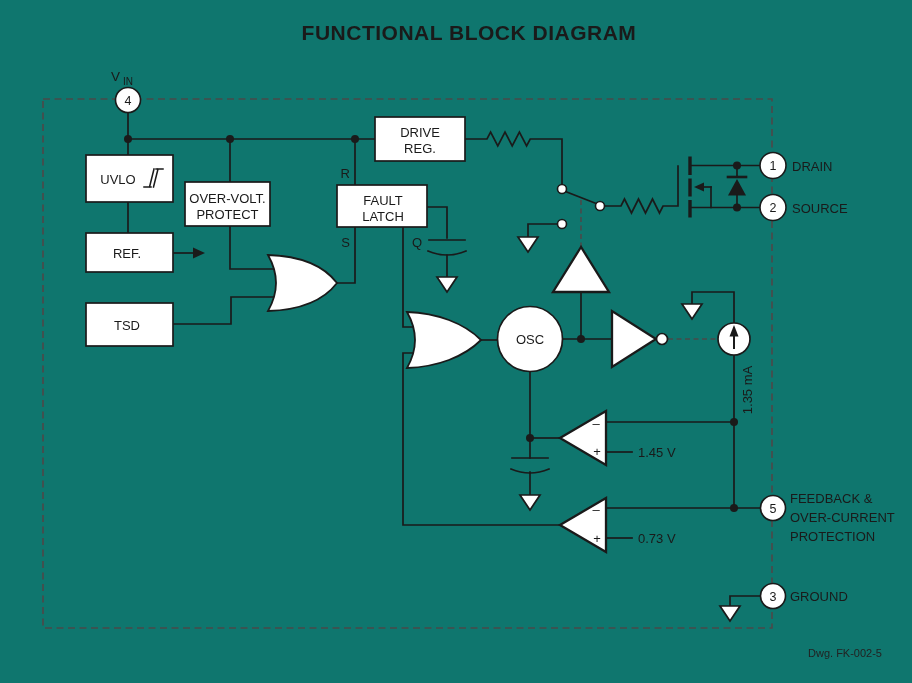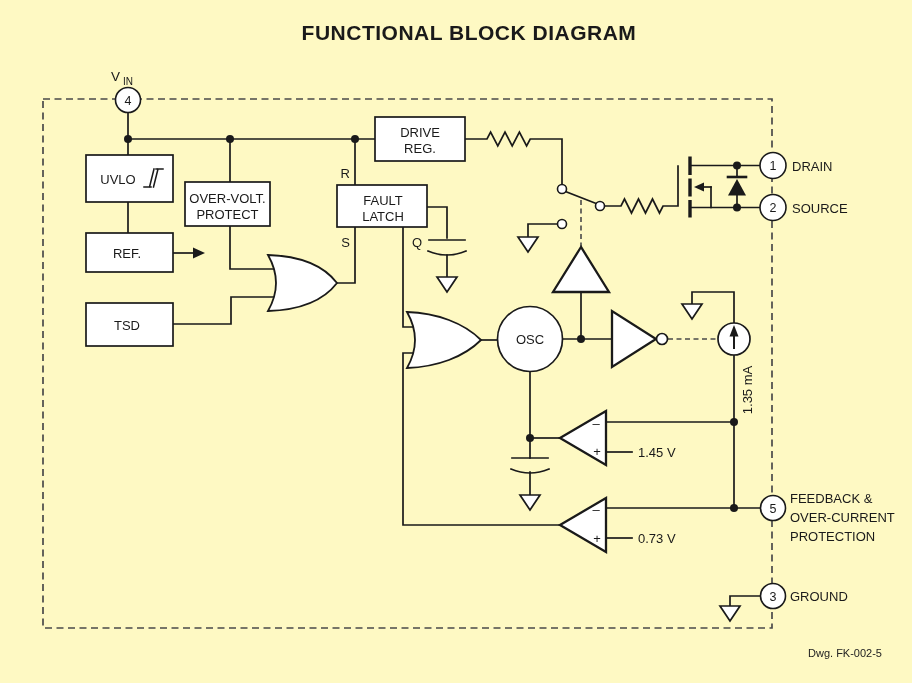--- a/index.html
+++ b/index.html
@@ -1,16 +1,16 @@
 <!DOCTYPE html>
 <html><head>
 <meta charset="utf-8">
 <style>
   html,body{margin:0;padding:0;background:#ffffff;}
-  .stage{position:relative;width:912px;height:683px;background:#fef9c3;overflow:hidden;}
+  .stage{position:relative;width:912px;height:683px;background:#0f766e;overflow:hidden;}
   svg{display:block;}
   text{font-family:"Liberation Sans",sans-serif;fill:#1a1a1a;}
   .title-t{font-size:21px;font-weight:bold;letter-spacing:.5px;text-anchor:middle;}
   .lbl{font-size:13px;}
   .lbl-m{font-size:13px;text-anchor:middle;}
   .lbl-e{font-size:13px;text-anchor:end;}
   .pinnum{font-size:12.5px;text-anchor:middle;}
   .sub{font-size:10px;}
   .vsym{font-size:13.5px;}
   .sign{font-size:13px;text-anchor:middle;}

